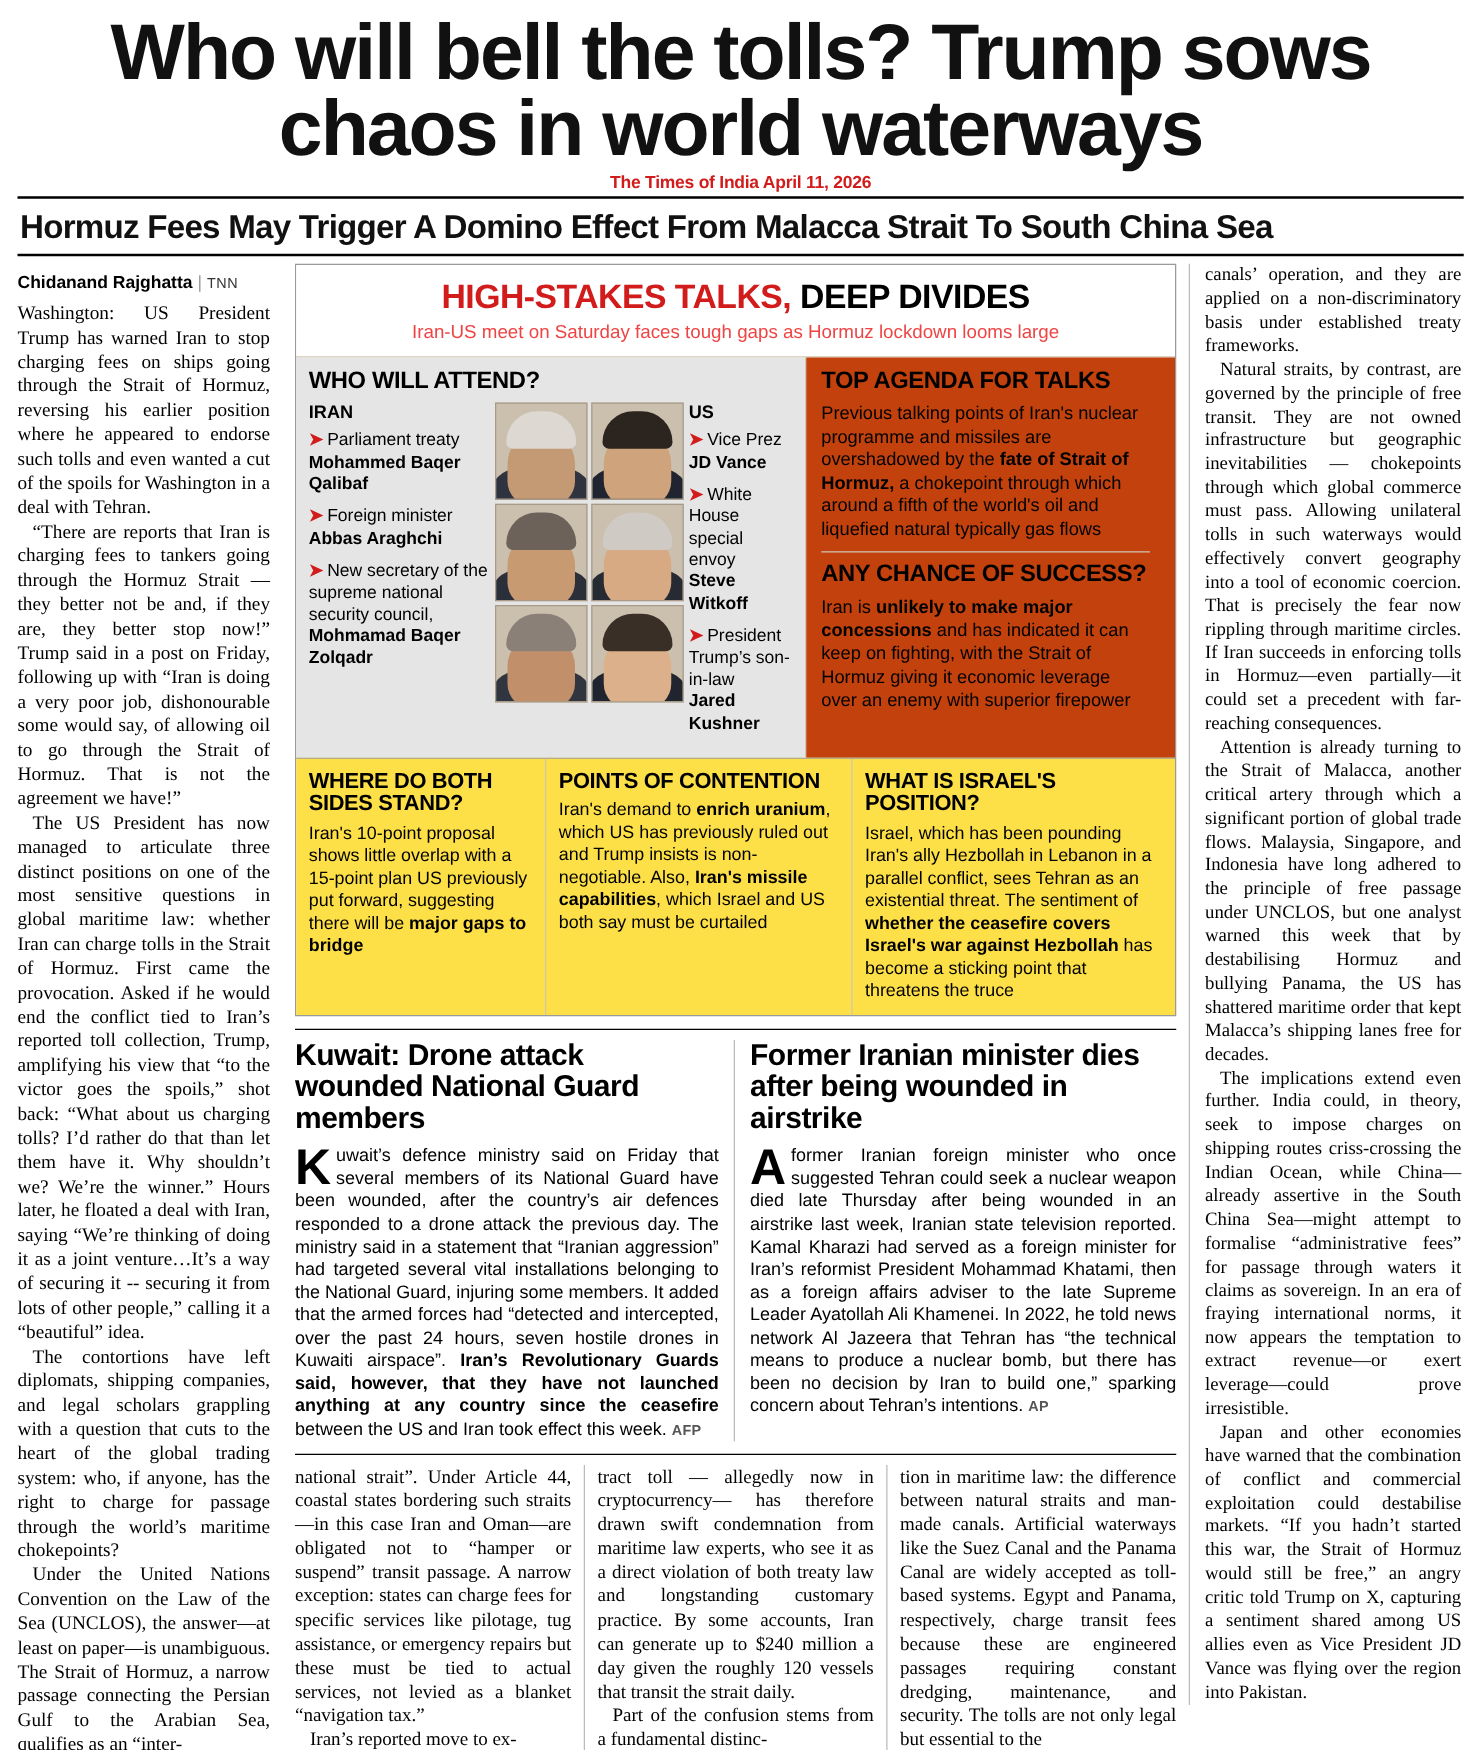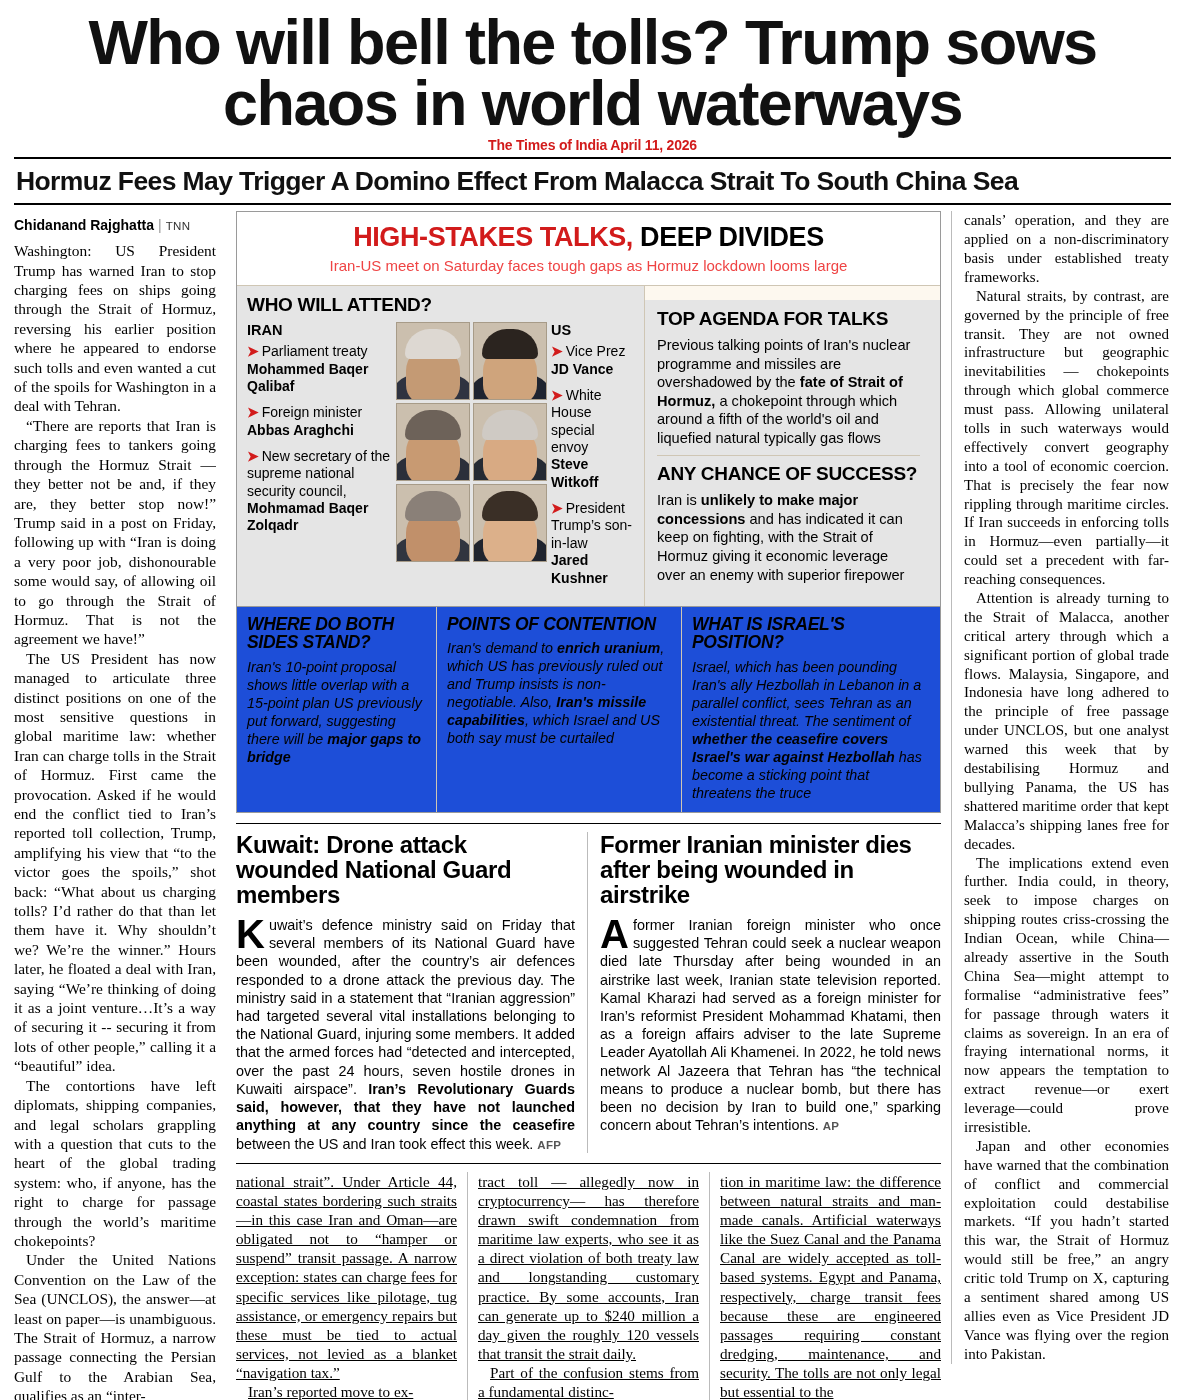--- a/index.html
+++ b/index.html
@@ -98,22 +98,21 @@
     width:408px;flex:0 0 408px;
     border-right:1px solid #cfc6b4;
     padding:8px 10px 10px 10px;
     box-sizing:border-box;
     background:#e5e5e5;
   }
   .agenda{
     flex:1;
     padding:8px 20px 10px 12px;
     box-sizing:border-box;
-    background:#e5e5e5;
-    margin-top:14px;
+    background:#c2410c;
   }
   .sec-title{
     font-family:"Liberation Sans", sans-serif;
     font-weight:bold;
     font-size:19px;
     letter-spacing:-0.3px;
     margin:0 0 6px 0;
   }
   .hr-thin{border-top:1px solid #cfc6b4;margin:8px 0 7px 0;}
 
@@ -149,21 +148,21 @@
     top:6px;width:56px;height:30px;border-radius:28px 28px 6px 6px;
   }
   .ph .body{
     position:absolute;left:50%;transform:translateX(-50%);
     bottom:0;width:82px;height:24px;border-radius:22px 22px 0 0;
   }
 
   .agenda-body{font-family:"Liberation Sans", sans-serif;font-size:14.6px;line-height:1.27;}
   .agenda-body b{font-weight:bold;}
 
-  .info-bottom{display:flex;border-top:1px solid #9a9a9a;background:#1d4ed8;font-style:italic;}
+  .info-bottom{display:flex;border-top:1px solid #9a9a9a;background:#fde047;}
   .ib{padding:8px 10px 10px 10px;box-sizing:border-box;font-family:"Liberation Sans", sans-serif;font-size:14.3px;line-height:1.26;}
   .ib1{width:200px;flex:0 0 200px;border-right:1px solid #cfc6b4;}
   .ib2{width:245px;flex:0 0 245px;border-right:1px solid #cfc6b4;}
   .ib3{flex:1;}
   .ib .sec-title{font-size:17.5px;line-height:1.05;margin-bottom:6px;}
 
   
   .stories{display:flex;margin:10px 10px 0 10px;border-top:1px solid #000;padding-top:8px;}
   .story{box-sizing:border-box;}
   .story-a{width:352px;flex:0 0 352px;padding-right:12px;border-right:1px solid #bbb;}
@@ -178,21 +177,21 @@
     font-size:14.4px;line-height:1.265;text-align:justify;
   }
   .story-body b{font-weight:bold;}
   .dropcap{
     float:left;font-family:"Liberation Sans", sans-serif;font-weight:bold;
     font-size:40px;line-height:33px;padding:2px 4px 0 0;
   }
   .credit{font-size:11.5px;color:#555;font-weight:bold;letter-spacing:0.3px;}
 
   
-  .bottom{display:flex;margin:10px 10px 0 10px;border-top:1px solid #000;padding-top:8px;text-decoration:underline;}
+  .bottom{display:flex;margin:10px 10px 0 10px;border-top:1px solid #000;padding-top:8px;}
   .bcol{flex:1;padding:0 10px;box-sizing:border-box;border-right:1px solid #bbb;}
   .bcol:first-child{padding-left:0;}
   .bcol:last-child{border-right:none;padding-right:0;}
   .bcol p{margin:0;text-indent:12px;font-size:15.2px;line-height:1.26;text-align:justify;}
   .bcol p.first{text-indent:0;}
 
   .col-right p{font-size:15px;}
 </style>
 </head>
 <body>

